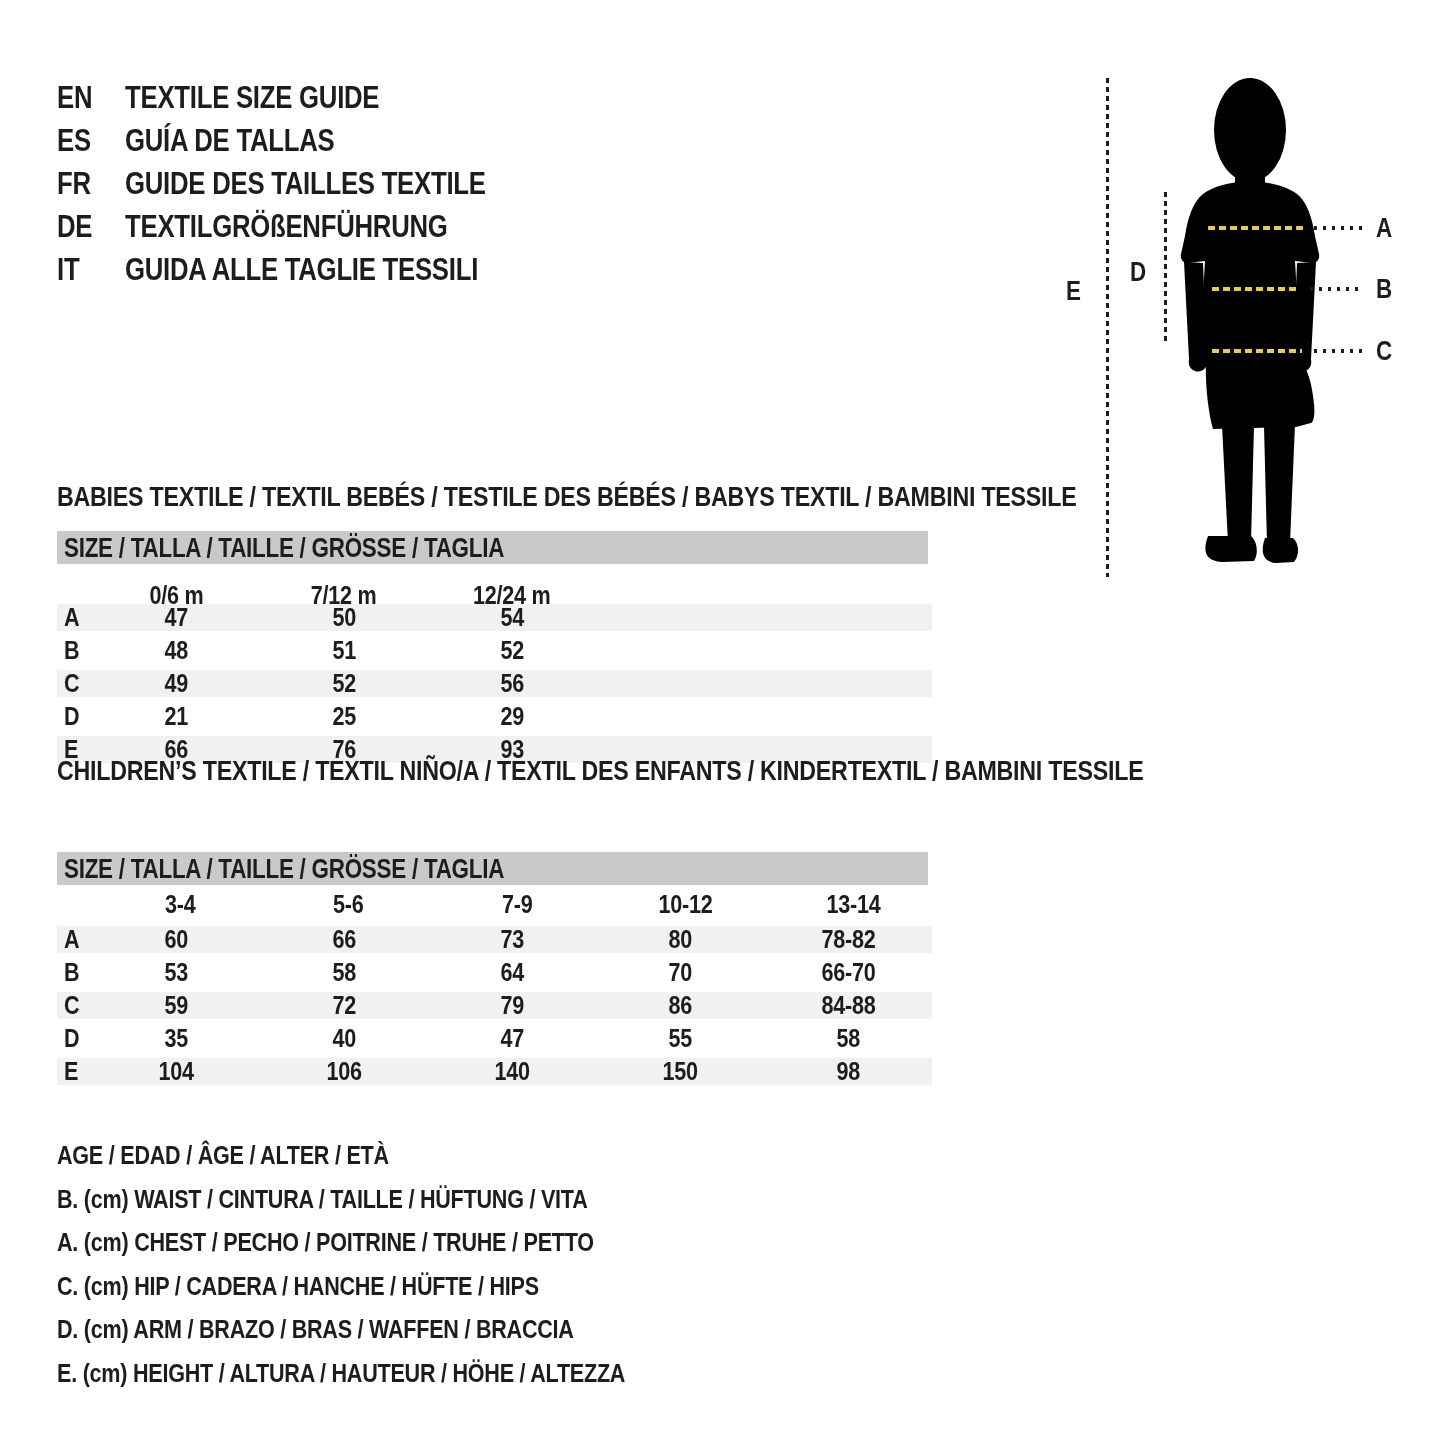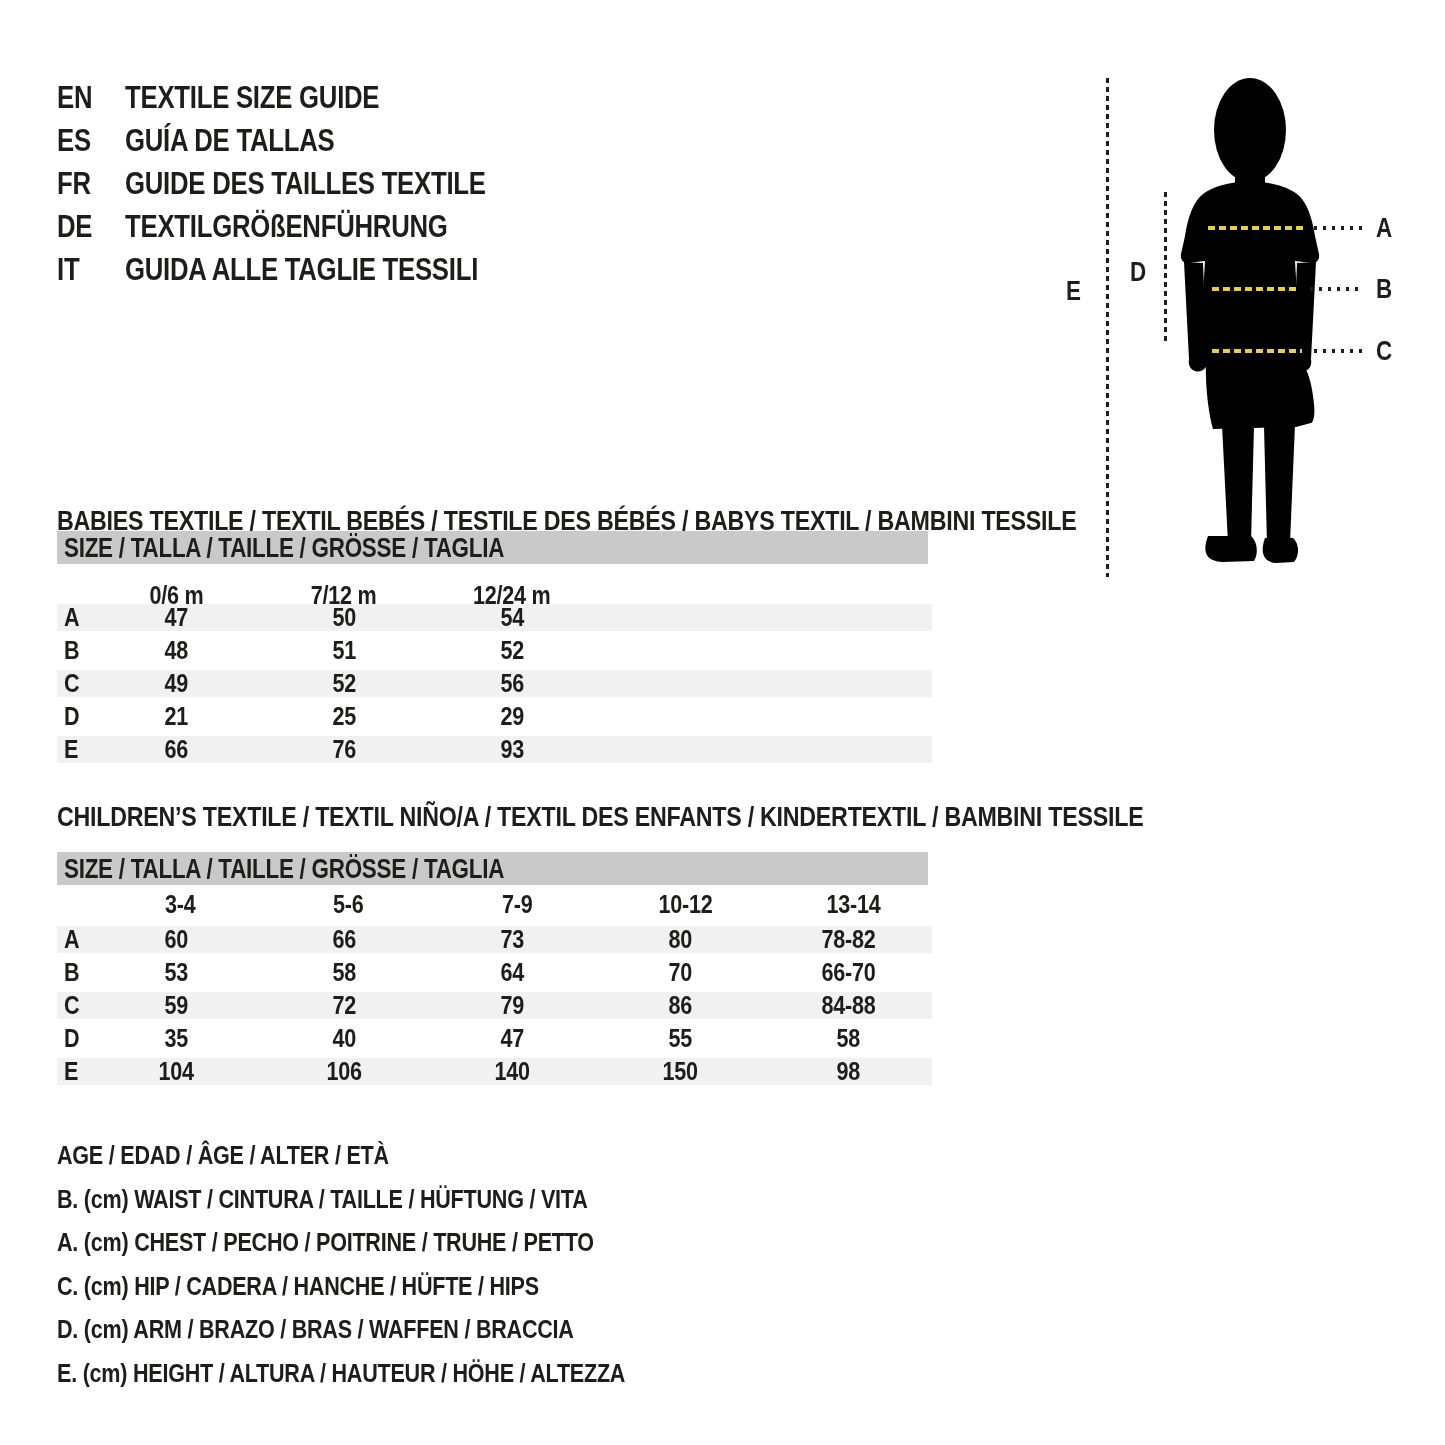--- a/index.html
+++ b/index.html
@@ -89,21 +89,21 @@
   <div class="hdash-k" style="left:1310px;top:287px;width:54px;"></div>
   <div class="hdash-y" style="left:1212px;top:349px;width:90px;"></div>
   <div class="hdash-k" style="left:1314px;top:349px;width:50px;"></div>
 
   <div class="measure-label" style="left:1376px;top:213px;"><span class="cond">A</span></div>
   <div class="measure-label" style="left:1376px;top:274px;"><span class="cond">B</span></div>
   <div class="measure-label" style="left:1376px;top:336px;"><span class="cond">C</span></div>
   <div class="measure-label" style="left:1130px;top:257px;"><span class="cond">D</span></div>
   <div class="measure-label" style="left:1066px;top:276px;"><span class="cond">E</span></div>
 
-  <div class="section-heading" style="top:506px;text-align:right;"><span class="cond">BABIES TEXTILE / TEXTIL BEBÉS / TESTILE DES BÉBÉS / BABYS TEXTIL / BAMBINI TESSILE</span></div>
+  <div class="section-heading" style="top:482px;text-align:right;"><span class="cond">BABIES TEXTILE / TEXTIL BEBÉS / TESTILE DES BÉBÉS / BABYS TEXTIL / BAMBINI TESSILE</span></div>
   <div class="size-bar" style="top:531px;">
       <span class="cond">SIZE / TALLA / TAILLE / GRÖSSE / TAGLIA</span>
     </div>
 
   <div class="trow" style="top:578px;height:34px;">
     <div class="cell-label"></div>
     <div class="cell"><span class="cond cc">0/6 m</span></div>
     <div class="cell"><span class="cond cc">7/12 m</span></div>
     <div class="cell"><span class="cond cc">12/24 m</span></div>
   </div>
@@ -132,21 +132,21 @@
     <div class="cell"><span class="cond cc">25</span></div>
     <div class="cell"><span class="cond cc">29</span></div>
   </div>
   <div class="trow stripe" style="top:733px;">
     <div class="cell-label"><span class="cond">E</span></div>
     <div class="cell"><span class="cond cc">66</span></div>
     <div class="cell"><span class="cond cc">76</span></div>
     <div class="cell"><span class="cond cc">93</span></div>
   </div>
 
-  <div class="section-heading" style="top:802px;"><span class="cond">CHILDREN’S TEXTILE / TEXTIL NIÑO/A / TEXTIL DES ENFANTS / KINDERTEXTIL / BAMBINI TESSILE</span></div>
+  <div class="section-heading" style="top:756px;"><span class="cond">CHILDREN’S TEXTILE / TEXTIL NIÑO/A / TEXTIL DES ENFANTS / KINDERTEXTIL / BAMBINI TESSILE</span></div>
   <div class="size-bar" style="top:852px;">
       <span class="cond">SIZE / TALLA / TAILLE / GRÖSSE / TAGLIA</span>
     </div>
 
   <div class="trow" style="top:887px;height:34px;gap:12px;">
     <div class="cell-label"></div>
     <div class="cell"><span class="cond cc">3-4</span></div>
     <div class="cell"><span class="cond cc">5-6</span></div>
     <div class="cell"><span class="cond cc">7-9</span></div>
     <div class="cell"><span class="cond cc">10-12</span></div>

